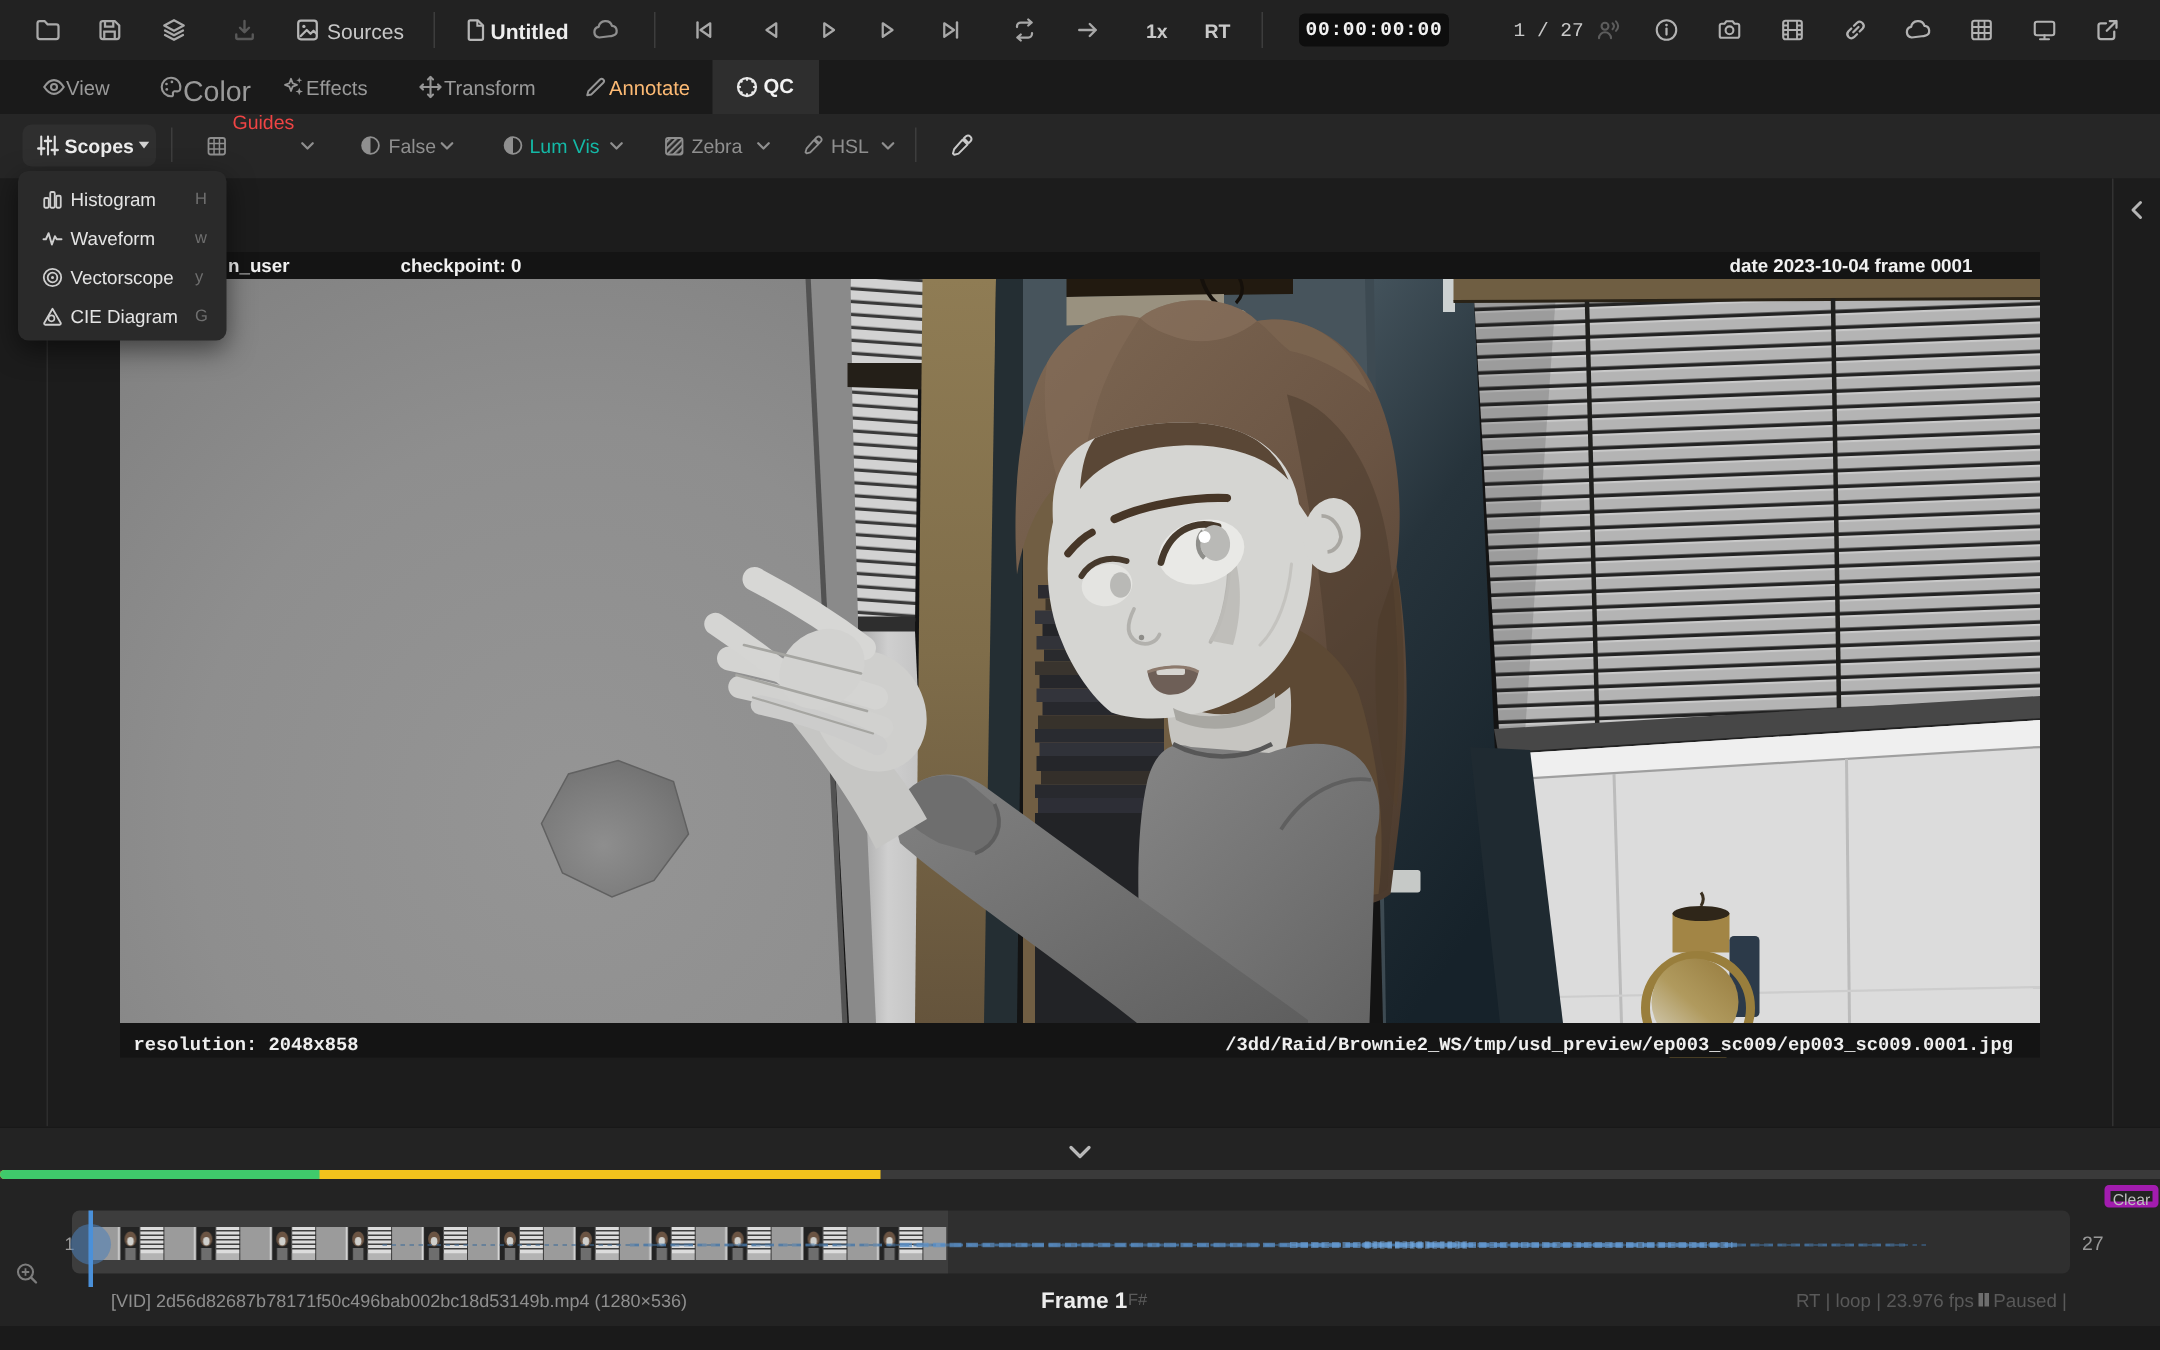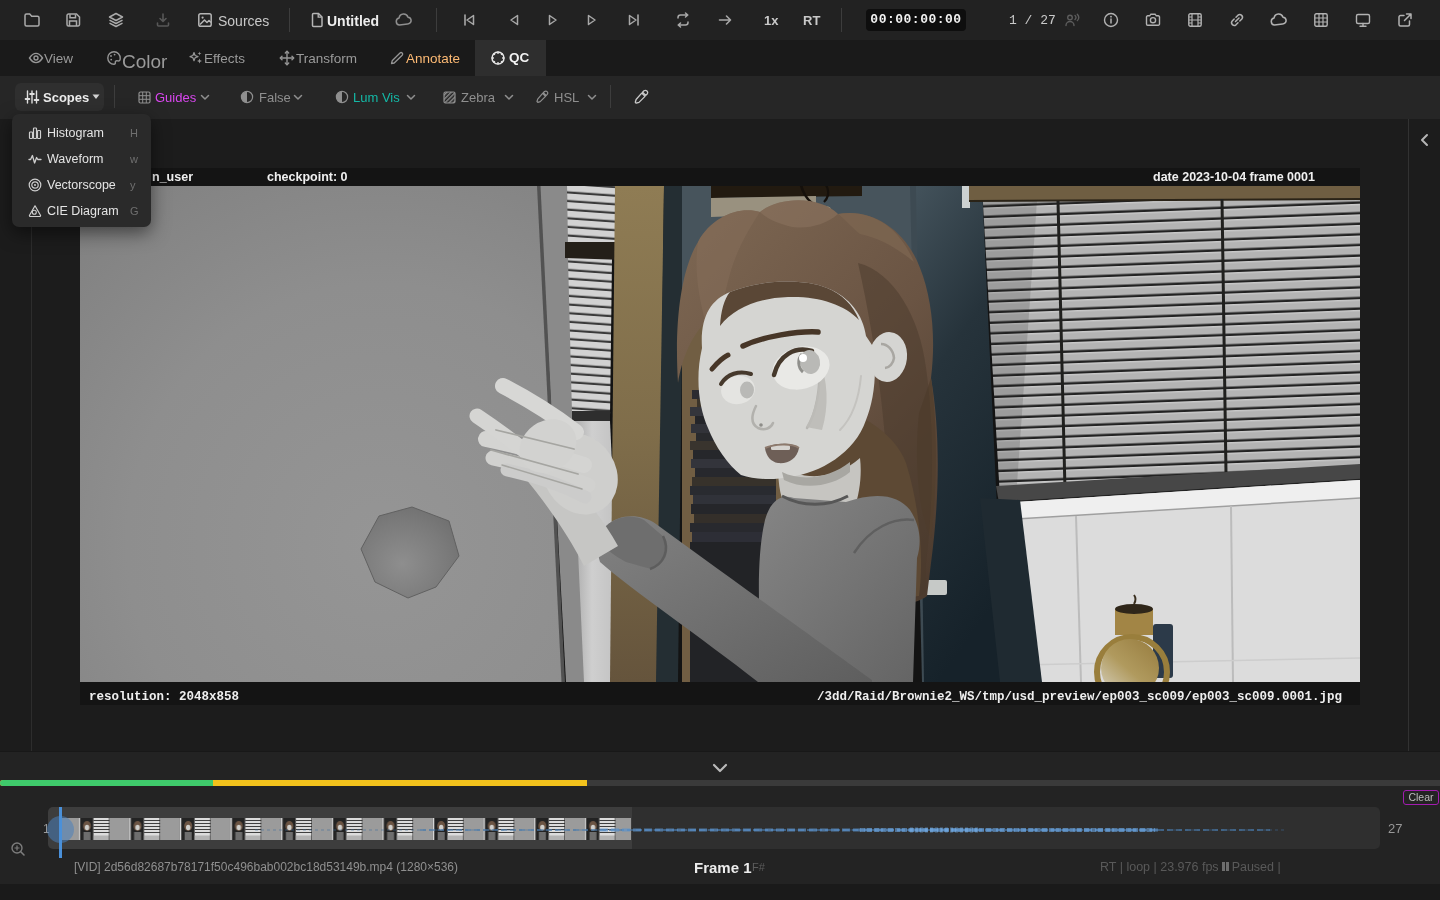--- a/index.html
+++ b/index.html
@@ -185,21 +185,21 @@
     <div class="abs" style="left:43px;top:90px;font-size:13px;color:#ececec;font-weight:700;">Scopes</div>
     <svg class="icon" style="left:92px;top:94px" width="8" height="6" viewBox="0 0 8 6">
         <path d="M0.5 0.5 L4 5 L7.5 0.5 Z" fill="#d2d2d2"></path>
       </svg>
     <div class="sep1" style="left:114px;top:85px;height:23px;"></div>
 
     <svg class="icon" style="left:138px;top:91px" width="13" height="13" viewBox="0 0 13 13">
         <rect x="1" y="1" width="11" height="11" rx="1.5" fill="none" stroke="#8f8f8f" stroke-width="1.2"></rect>
         <path d="M4.7 1 v11 M8.3 1 v11 M1 4.7 h11 M1 8.3 h11" stroke="#8f8f8f" stroke-width="1"></path>
       </svg>
-    <div class="abs" style="left:155px;top:90px;font-size:13px;color:#d946ef;">Guides</div>
+    <div class="abs" style="left:155px;top:74px;font-size:13px;color:#ef4444;">Guides</div>
     <svg class="icon" style="left:200px;top:94px" width="10" height="7" viewBox="0 0 10 7">
         <path d="M1.5 1.5 L5 5 L8.5 1.5" fill="none" stroke="#8f8f8f" stroke-width="1.5" stroke-linecap="round" stroke-linejoin="round"></path>
       </svg>
 
     <svg class="icon" style="left:240px;top:90px" width="14" height="14" viewBox="0 0 14 14">
         <circle cx="7" cy="7" r="5.6" fill="none" stroke="#8f8f8f" stroke-width="1.2"></circle>
         <path d="M7 1.4 v11.2 A5.6 5.6 0 0 1 7 1.4 Z" fill="#8f8f8f"></path>
       </svg>
     <div class="abs" style="left:259px;top:90px;font-size:13px;color:#8f8f8f;">False</div>
     <svg class="icon" style="left:293px;top:94px" width="10" height="7" viewBox="0 0 10 7">
@@ -500,21 +500,21 @@
 
   <div class="abs" style="left:0;top:751px;width:1440px;height:133px;background:#232323;border-top:1px solid #181818;"></div>
   <div class="abs" style="left:0;top:884px;width:1440px;height:16px;background:#1a1a1a;"></div>
   <svg class="abs" style="left:712px;top:762px;" width="16" height="12" viewBox="0 0 16 12">
     <path d="M2 3 L8 9 L14 3" fill="none" stroke="#b9b9b9" stroke-width="2.2" stroke-linecap="round" stroke-linejoin="round"></path>
   </svg>
 
   <div class="abs" style="left:0;top:780px;width:1440px;height:6px;background:#3a3a3a;"></div>
   <div class="abs" style="left:0;top:780px;width:587px;height:6px;background:#f2c21c;border-radius:3px 0 0 3px;"></div>
   <div class="abs" style="left:0;top:780px;width:213px;height:6px;background:#3fca6b;border-radius:3px 0 0 3px;"></div>
-  <div class="abs" style="left:1403px;top:790px;width:36px;height:15px;border:1px solid #a21caf;border-radius:3px;font-size:10.5px;color:#bdbdbd;text-align:center;line-height:13px;">Clear</div>
+  <div class="abs" style="left:1403px;top:790px;width:36px;height:15px;border:4px solid #a21caf;border-radius:3px;font-size:10.5px;color:#bdbdbd;text-align:center;line-height:13px;">Clear</div>
   <div id="timeline">
     <div class="abs" style="left:48px;top:807px;width:584px;height:42px;background:#3d3d3d;border-radius:5px 0 0 5px;"></div>
     <div class="abs" style="left:632px;top:807px;width:748px;height:42px;background:#2f2f2f;border-radius:0 5px 5px 0;"></div>
 
     <svg class="abs" style="left:59px;top:818px;" width="572" height="22">
       <defs>
         <pattern id="thumb" width="50.6" height="22" patternUnits="userSpaceOnUse">
           <rect width="50.6" height="22" fill="#9b9b9b"></rect>
           <rect x="19.5" width="15" height="22" fill="#232323"></rect>
           <rect x="19.5" width="1.6" height="22" fill="#d8d8d8"></rect>
@@ -550,21 +550,21 @@
         <circle cx="7" cy="7" r="5" fill="none" stroke="#7d7d7d" stroke-width="1.4"></circle>
         <path d="M7 4.5 v5 M4.5 7 h5" stroke="#7d7d7d" stroke-width="1.2"></path>
         <path d="M10.8 10.8 L14 14" stroke="#7d7d7d" stroke-width="1.6" stroke-linecap="round"></path>
       </svg>
     <div class="abs" style="left:1388px;top:821px;font-size:13px;color:#989898;">27</div>
   </div>
   <div id="bottominfo">
     <div class="abs" style="left:58px;top:860px;font-size:12px;color:#8f8f8f;padding-left:16px;">[VID] 2d56d82687b78171f50c496bab002bc18d53149b.mp4 (1280×536)</div>
     <div class="abs" style="left:694px;top:859px;font-size:15px;font-weight:700;color:#ededed;">Frame 1</div>
     <div class="abs" style="left:752px;top:861px;font-size:11px;color:#5c5c5c;">F#</div>
-    <div class="abs" style="left:1100px;top:860px;width:278px;text-align:left;font-size:12.5px;color:#595959;">RT | loop | 23.976 fps<span style="display:inline-block;width:3px;height:9px;background:#6e6e6e;margin:0 1px 0 3px;"></span><span style="display:inline-block;width:3px;height:9px;background:#6e6e6e;margin-right:3px;"></span>Paused |</div>
+    <div class="abs" style="left:1100px;top:860px;width:278px;text-align:right;font-size:12.5px;color:#595959;">RT | loop | 23.976 fps<span style="display:inline-block;width:3px;height:9px;background:#6e6e6e;margin:0 1px 0 3px;"></span><span style="display:inline-block;width:3px;height:9px;background:#6e6e6e;margin-right:3px;"></span>Paused |</div>
   </div>
 
   <div id="menu" class="abs" style="left:12px;top:114px;width:139px;height:113px;background:#2a2a2a;border-radius:7px;box-shadow:0 6px 18px rgba(0,0,0,.5);">
 
     <svg class="abs" style="left:16px;top:12px" width="14" height="14" viewBox="0 0 14 14">
         <rect x="1.5" y="6" width="3" height="6.5" rx="0.8" fill="none" stroke="#cfcfcf" stroke-width="1.2"></rect>
         <rect x="5.5" y="2" width="3" height="10.5" rx="0.8" fill="none" stroke="#cfcfcf" stroke-width="1.2"></rect>
         <rect x="9.5" y="4.5" width="3" height="8" rx="0.8" fill="none" stroke="#cfcfcf" stroke-width="1.2"></rect>
       </svg>
     <div class="abs" style="left:35px;top:12px;font-size:12.5px;color:#e4e4e4;">Histogram</div>

